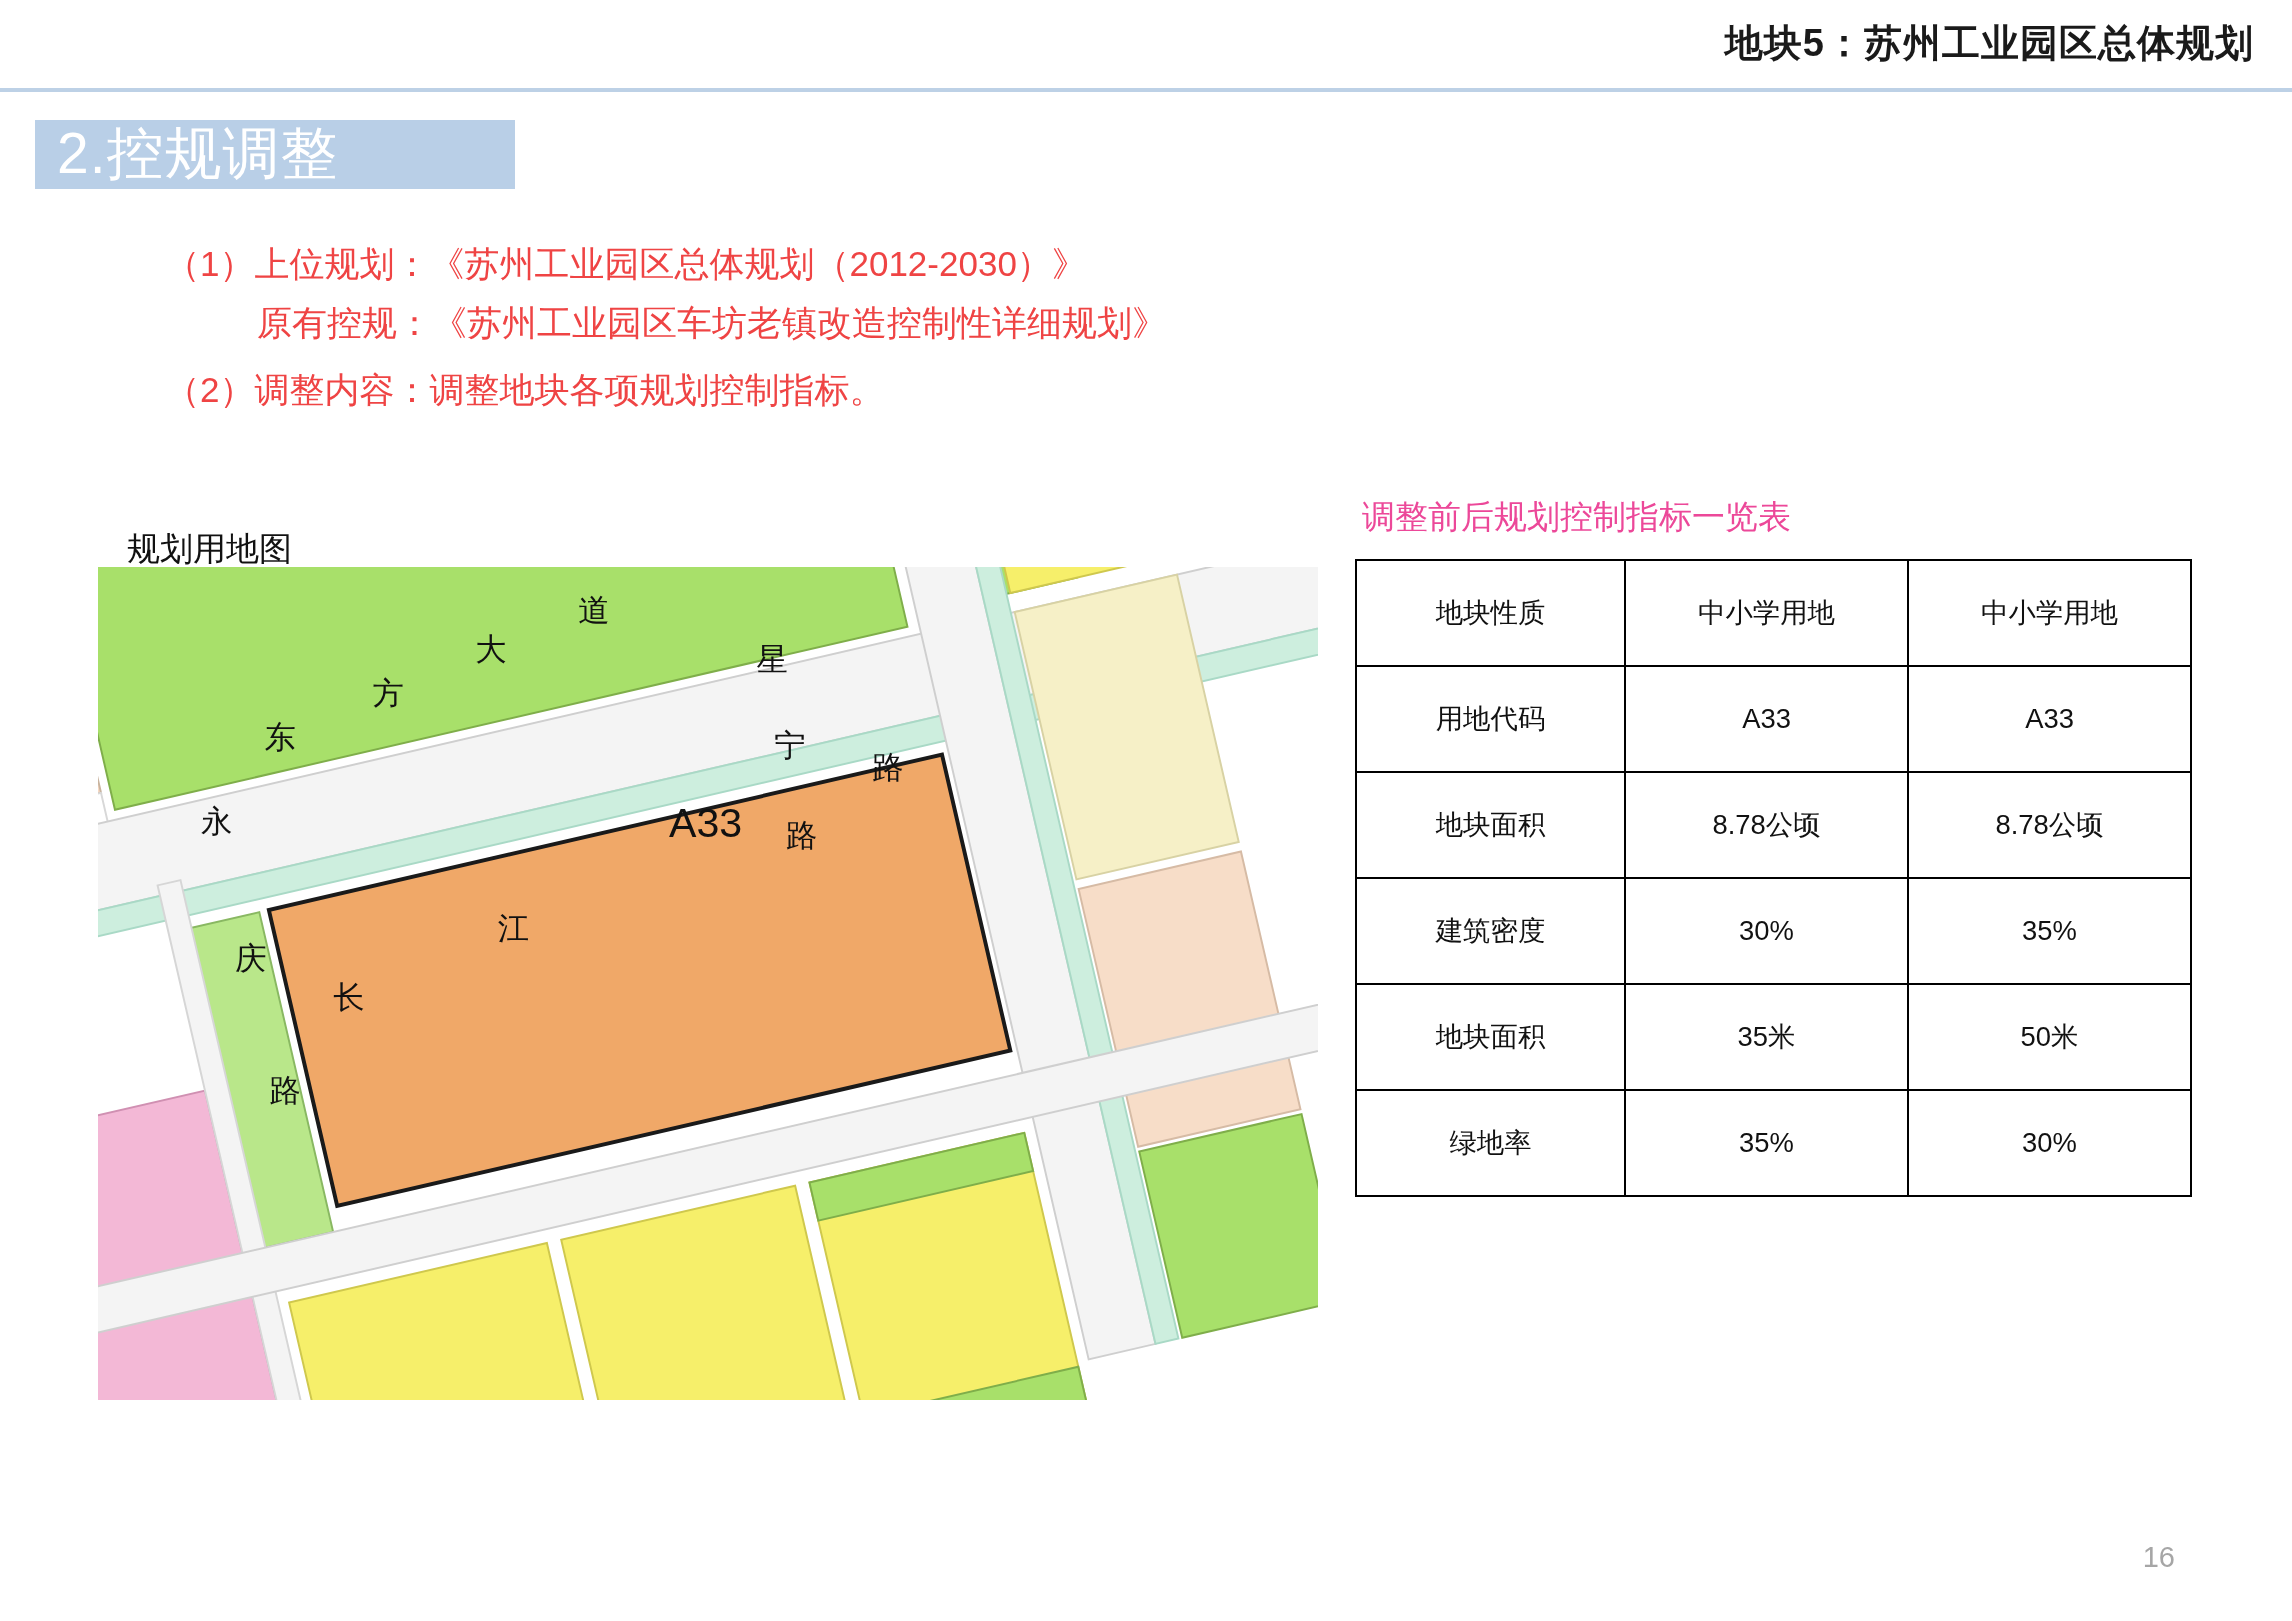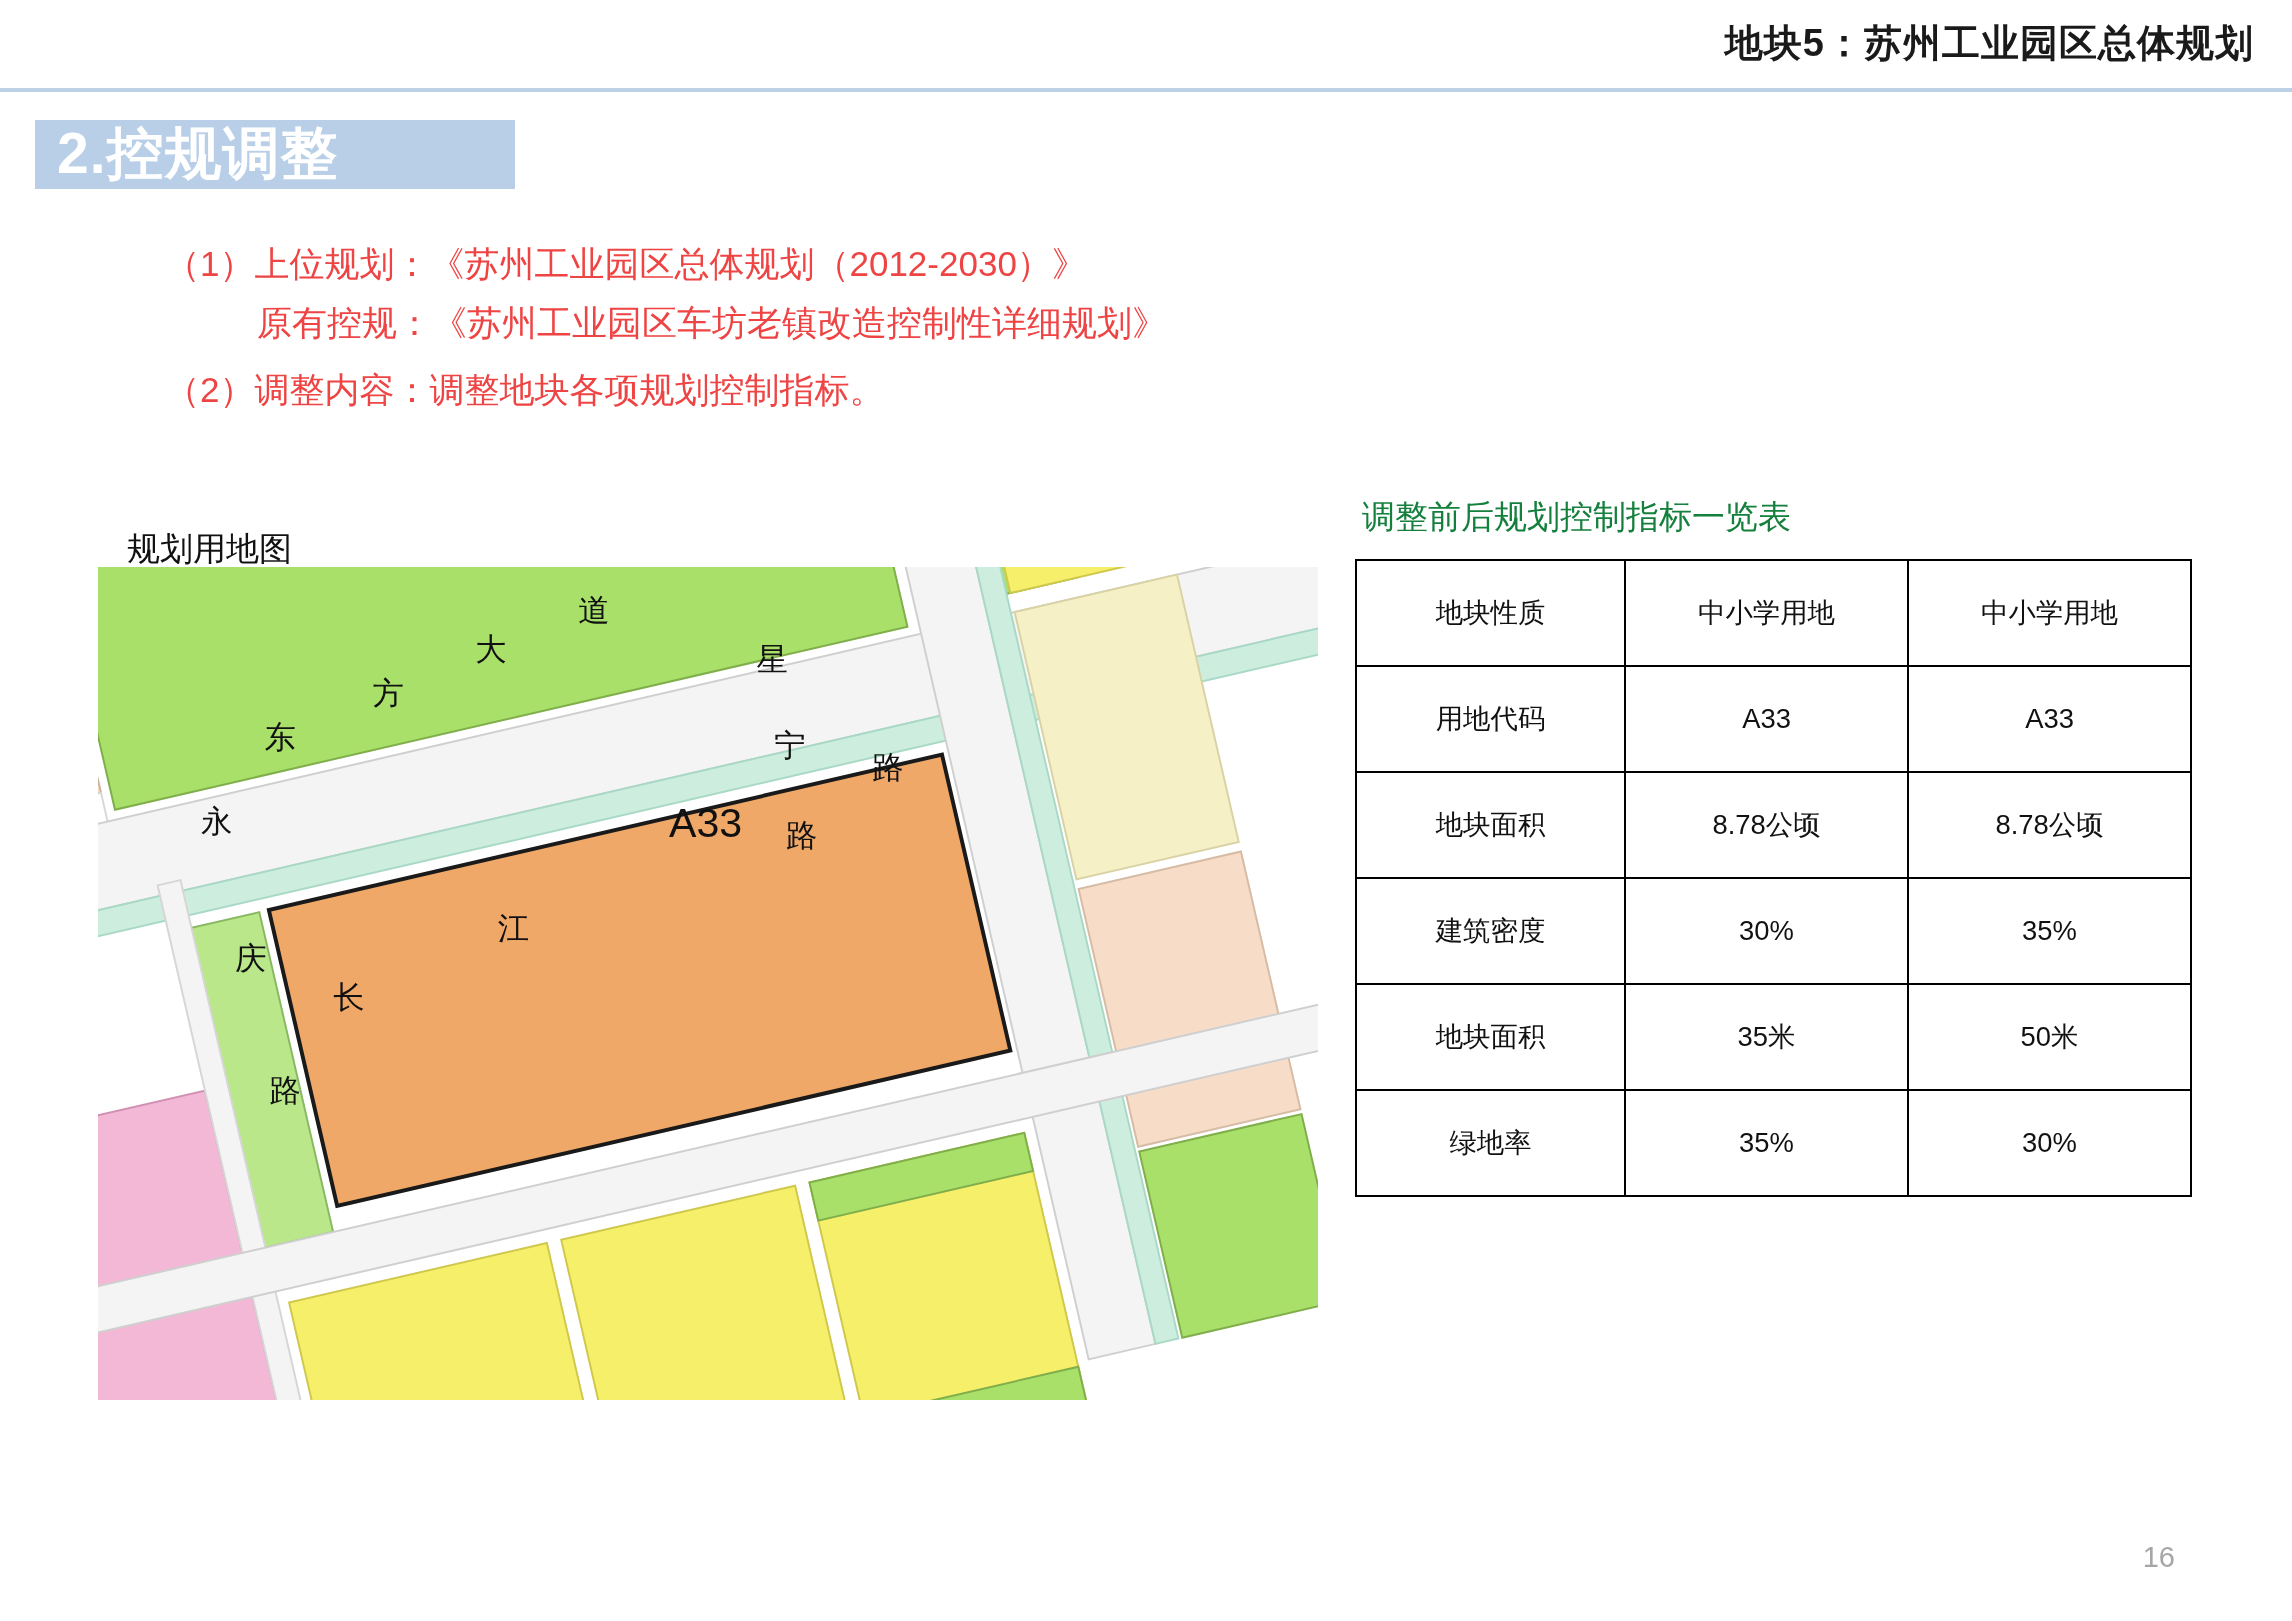--- a/index.html
+++ b/index.html
@@ -41,21 +41,21 @@
     left: 35px;
     width: 480px;
     height: 69px;
     background: #b9cfe7;
   }
   .section-title {
     position: absolute;
     top: 123px;
     left: 57px;
     font-size: 57px;
-    font-weight: bold;
+    font-weight: normal;
     color: #ffffff;
     letter-spacing: 1px;
     line-height: 61px;
   }
 
   
   .para {
     position: absolute;
     font-size: 35px;
     color: #ef4444;
@@ -85,21 +85,21 @@
     background: #ffffff;
   }
   .map-frame svg { display: block; }
 
   
   .table-caption {
     position: absolute;
     top: 495px;
     left: 1362px;
     font-size: 33px;
-    color: #15803d;
+    color: #ec4899;
   }
   table.indicators {
     position: absolute;
     top: 559px;
     left: 1355px;
     width: 823px;
     border-collapse: collapse;
     table-layout: fixed;
   }
   table.indicators td {

